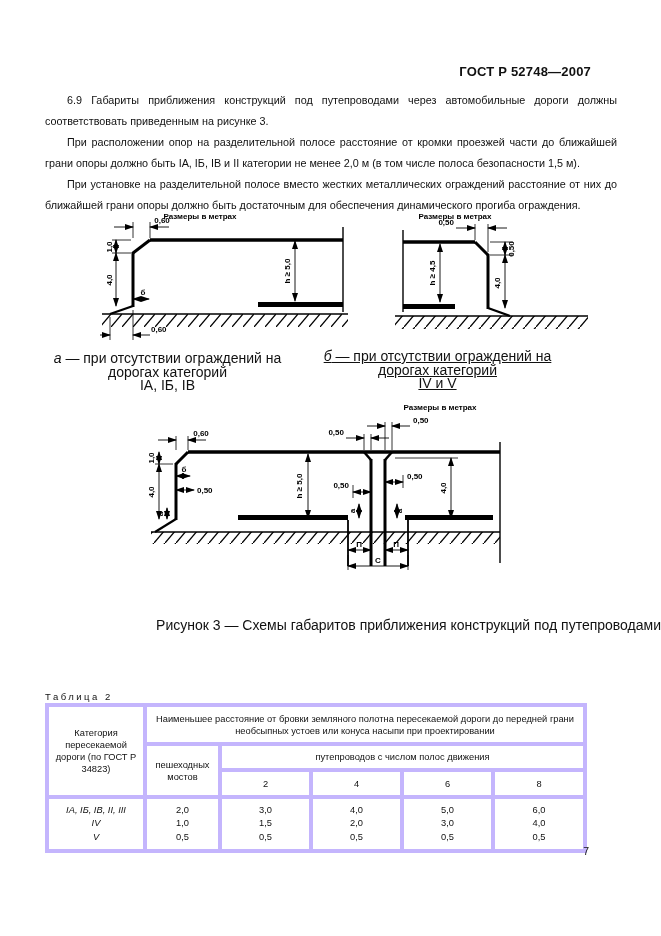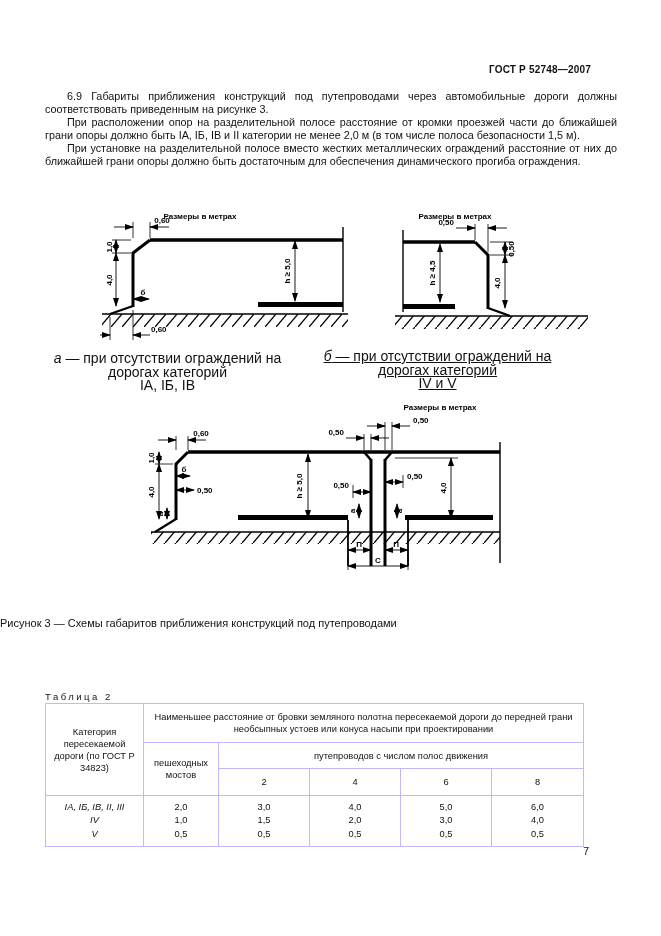--- a/index.html
+++ b/index.html
@@ -1,44 +1,44 @@
 <!DOCTYPE html>
 <html><head>
 <meta charset="utf-8">
 <style>
   html,body{margin:0;padding:0;background:#888;}
   .page{
     position:relative;width:661px;height:936px;background:#ffffff;
     font-family:"Liberation Sans",sans-serif;color:#111;overflow:hidden;
   }
   .doc-header{
-    position:absolute;top:64px;right:70px;font-size:10px;font-weight:bold;letter-spacing:.2px;
+    position:absolute;top:64px;right:70px;font-size:13px;font-weight:bold;letter-spacing:.2px;
   }
   .bodytext{
-    position:absolute;left:45px;width:572px;font-size:10.8px;line-height:13px;
+    position:absolute;left:45px;width:572px;font-size:10.8px;line-height:21px;
     text-align:justify;
   }
   .bodytext p{margin:0;text-indent:22px;}
   .units{font-weight:bold;}
   svg text{font-family:"Liberation Sans",sans-serif;font-size:8px;font-weight:bold;fill:#000;}
   .fig-caption{
     position:absolute;font-size:14px;line-height:13.5px;text-align:center;
   }
   .fig-caption .ltr{font-style:italic;}
   .figure-title{
-    position:absolute;width:661px;text-align:left;font-size:11px;
+    position:absolute;width:661px;text-align:right;font-size:14px;
   }
   .tbl-label{
     position:absolute;left:45px;top:691px;font-size:9.5px;letter-spacing:2.5px;
   }
   table.gost{
     position:absolute;left:45px;top:703px;width:538px;border-collapse:collapse;
     font-size:9.3px;line-height:12px;table-layout:fixed;
   }
-  table.gost td{border:1px solid #c4b5fd;text-align:center;vertical-align:middle;padding:2px 3px;}
+  table.gost td{border:4px solid #c4b5fd;text-align:center;vertical-align:middle;padding:2px 3px;}
   table.gost{border:1.6px solid #000;}
   td.bodycell{border-top:2.6px solid #000;vertical-align:top;padding-top:5px;height:46px;}
   td.bodycell div{height:13.5px;}
   td.cat{text-align:left;padding-left:16px;font-style:italic;}
   .pagenum{position:absolute;top:845px;right:72px;font-size:10.5px;}
   .ln{stroke:#000;}
 </style>
 </head>
 <body>
 

